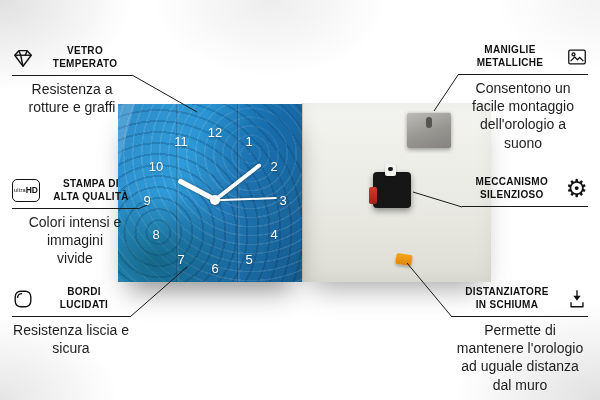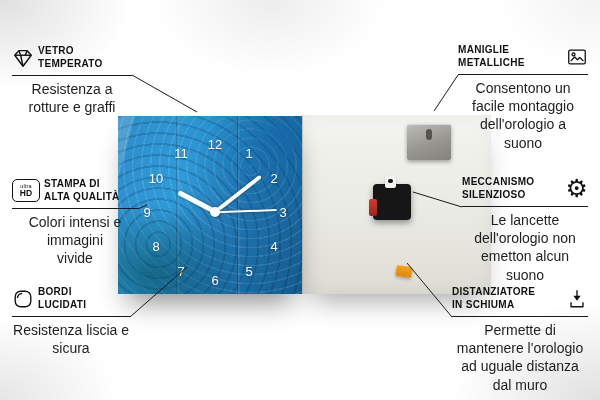--- a/index.html
+++ b/index.html
@@ -13,21 +13,21 @@
     background:
       radial-gradient(190px 130px at 0% 0%, rgba(0,0,0,0.12), transparent 70%),
       radial-gradient(170px 110px at 45% 0%, rgba(0,0,0,0.07), transparent 70%),
       radial-gradient(170px 120px at 0% 100%, rgba(0,0,0,0.10), transparent 70%),
       radial-gradient(210px 140px at 100% 100%, rgba(0,0,0,0.12), transparent 70%),
       radial-gradient(150px 100px at 100% 0%, rgba(0,0,0,0.05), transparent 70%),
       #ffffff;
   }
 
   
-  .product{position:absolute;left:0;top:16px;width:600px;height:300px;z-index:2;}
+  .product{position:absolute;left:0;top:4px;width:600px;height:300px;z-index:2;}
   .clock-back{
     position:absolute;left:302px;top:99px;width:188px;height:179px;
     background:linear-gradient(180deg,#f4f4f0 0%,#eaeae4 55%,#dddcd4 100%);
     border-left:1px solid #c9c8c0;
     box-shadow:0 16px 26px -10px rgba(0,0,0,0.35), inset 0 0 18px rgba(0,0,0,0.05);
   }
   .clock-front{
     position:absolute;left:118px;top:100px;width:184px;height:178px;
     background:
       radial-gradient(130px 100px at 18% 88%, rgba(0,65,75,0.55), transparent 70%),
@@ -97,30 +97,30 @@
 
   
   svg.lines{position:absolute;inset:0;z-index:4;pointer-events:none;}
 
   
   .callout{position:absolute;z-index:6;color:#101010;}
   .callout .head{
     display:flex;align-items:center;gap:4px;
     border-bottom:1px solid #1a1a1a;padding-bottom:4px;min-height:27px;
   }
-  .callout .titles{flex:1;text-align:left;font-weight:bold;font-size:10px;
+  .callout .titles{flex:1;text-align:center;font-weight:bold;font-size:10px;
     letter-spacing:0.3px;line-height:1.25;}
   .callout .desc{
     margin:4px auto 0;max-width:116px;text-align:center;
     font-size:14px;line-height:1.3;color:#1e1e1e;
   }
   .icon-box{flex:0 0 auto;display:flex;align-items:center;justify-content:center;}
   .ultrahd{
     width:26px;height:21px;border:1.5px solid #111;border-radius:5px;
-    display:flex;flex-direction:column;align-items:center;justify-content:center;line-height:1;
+    display:flex;align-items:center;justify-content:center;line-height:1;
   }
   .ultrahd .u{font-size:5.5px;letter-spacing:0.2px;}
   .ultrahd .hd{font-size:8.5px;font-weight:bold;}
   .gear-glyph{font-size:25px;line-height:1;color:#111;}
 </style>
 </head>
 <body>
 
 <div class="canvas">
 
@@ -232,21 +232,20 @@
   </div>
 
   <div class="callout" style="left:462px;top:175px;width:126px">
     <div class="head">
       <span class="titles">
         <span>MECCANISMO</span><br>
         <span>SILENZIOSO</span>
       </span>
       <span class="icon-box gear-glyph">⚙</span>
     </div>
-    <div class="desc" style="max-width:112px">Le lancette dell'orologio non emetton alcun suono</div>
   </div>
 
   <div class="callout" style="left:452px;top:285px;width:136px">
     <div class="head">
       <span class="titles">
         <span>DISTANZIATORE</span><br>
         <span>IN SCHIUMA</span>
       </span>
       <span class="icon-box">
         <svg width="22" height="22" viewBox="0 0 24 24" fill="none" stroke="#111" stroke-width="1.5" stroke-linejoin="round">

